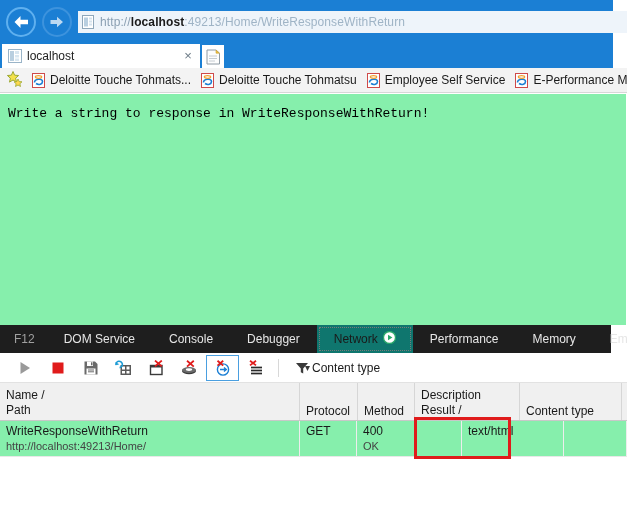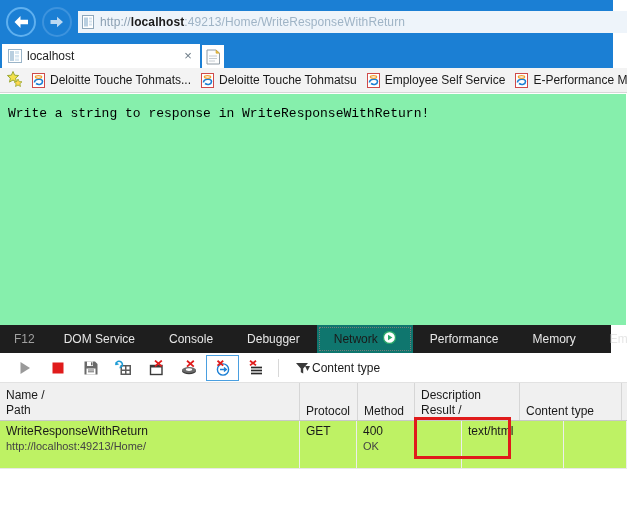--- a/index.html
+++ b/index.html
@@ -134,21 +134,21 @@
   .net-head {
     display: flex; height: 38px; background: #f0f0f0;
     border-bottom: 1px solid #c8c8c8;
   }
   .net-head .cell {
     font-size: 12px; color: #1a1a1a; padding: 2px 8px 0 6px;
     border-right: 1px solid #d6d6d6; line-height: 15px;
     display: flex; flex-direction: column; justify-content: center;
   }
   .net-row {
-    display: flex; height: 48px; background: #bef264;
+    display: flex; height: 36px; background: #86efac;
     border-bottom: 1px solid #e8e8e8;
   }
   .net-row .cell {
     font-size: 12px; color: #1a1a1a; padding: 3px 0 0 6px;
     border-right: 1px solid #ededed; line-height: 15px;
     display: flex; flex-direction: column; justify-content: flex-start;
     overflow: hidden; white-space: nowrap;
   }
   .net-row .sub { font-size: 11px; color: #444; }
   .c-name { width: 300px; flex: 0 0 300px; }

